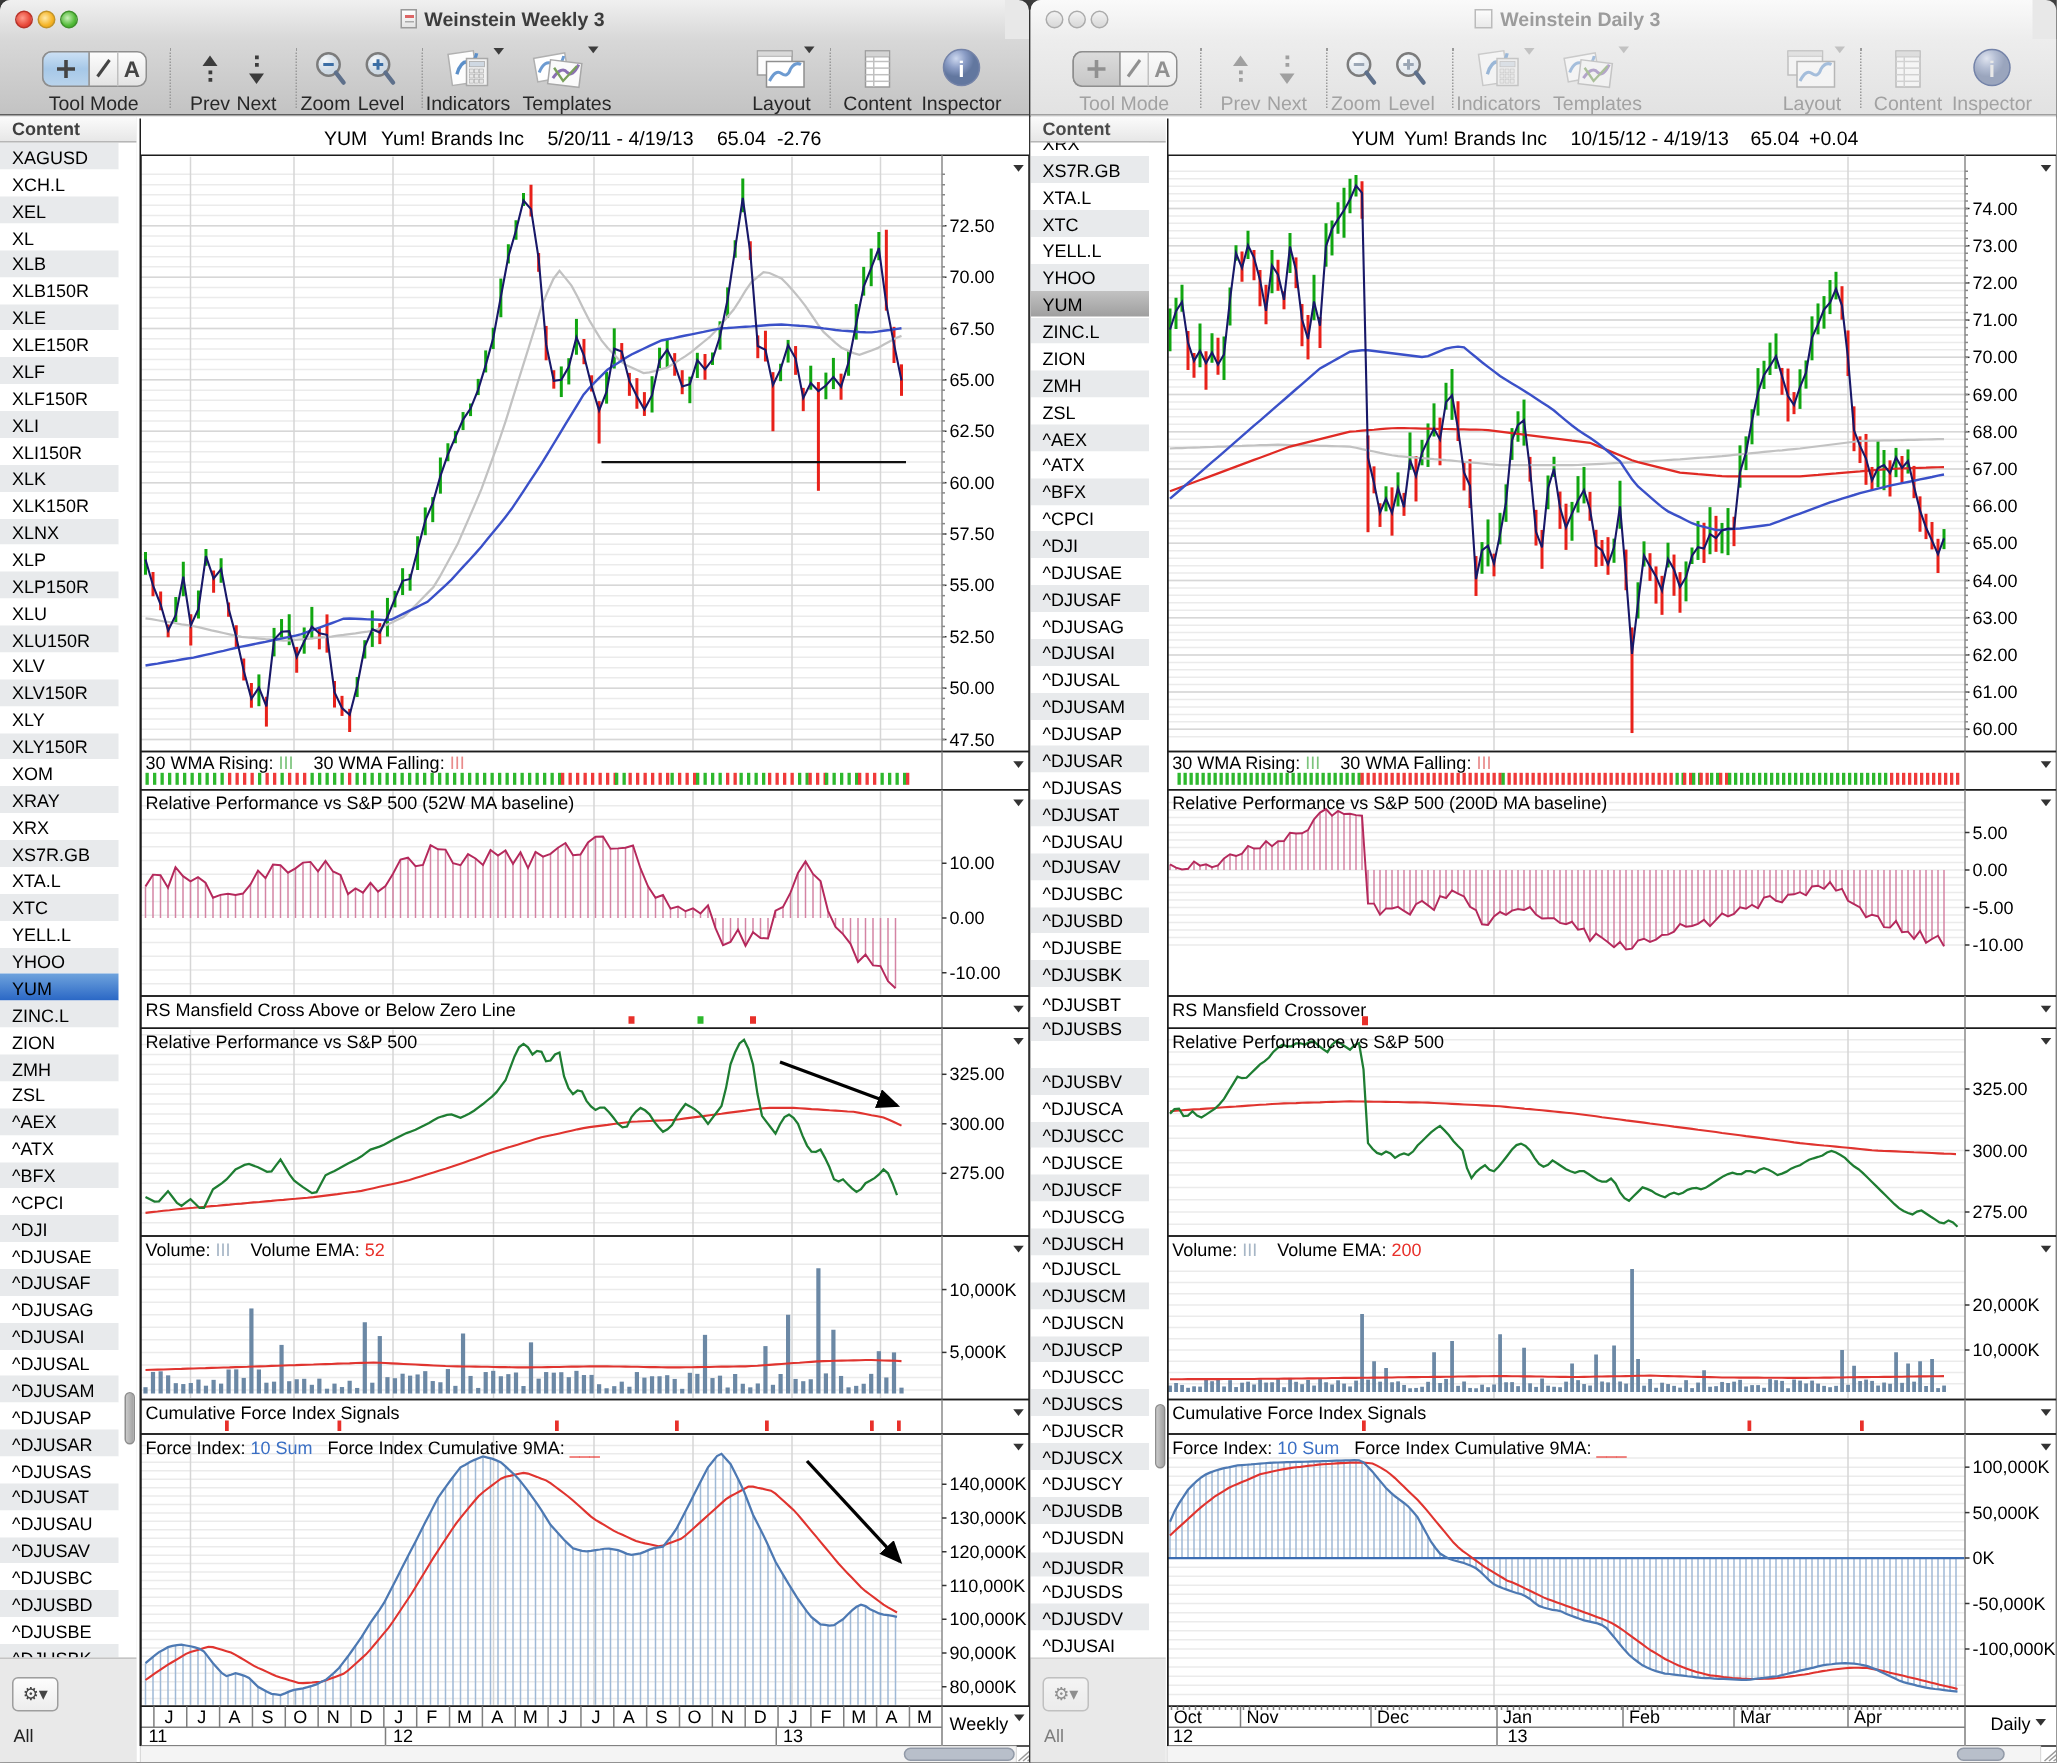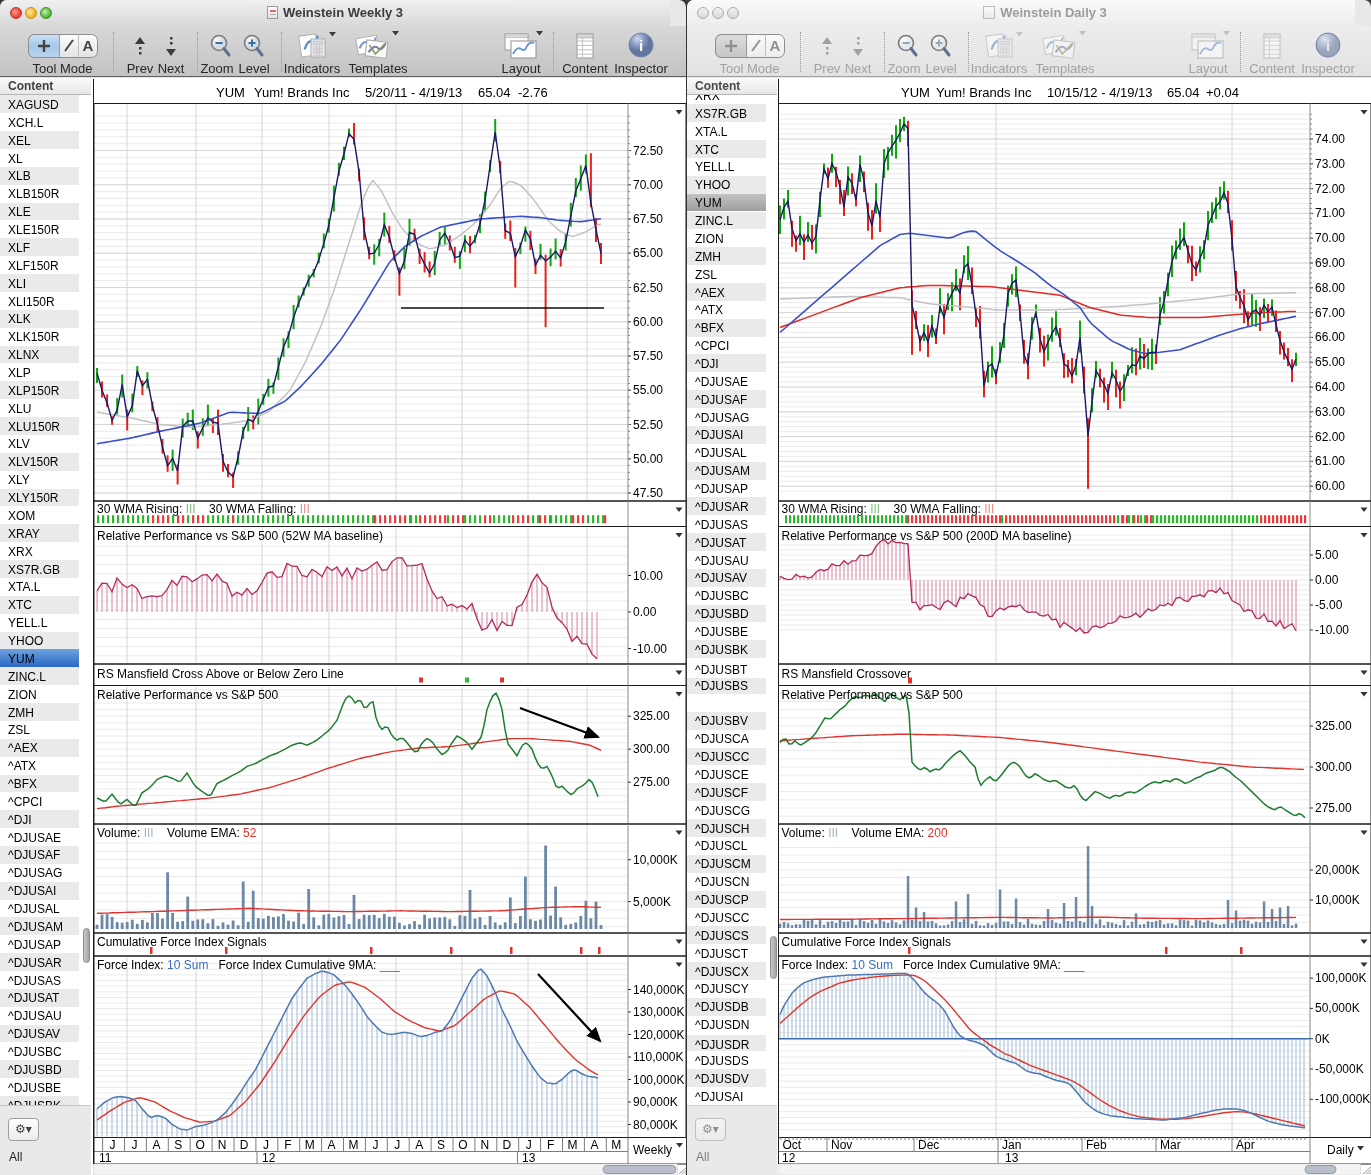--- a/index.html
+++ b/index.html
@@ -1349,21 +1349,21 @@
           <div class="srow rw" style="top:670.5px">^DJUSCE</div>
           <div class="srow rg" style="top:688.3px">^DJUSCF</div>
           <div class="srow rw" style="top:706.2px">^DJUSCG</div>
           <div class="srow rg" style="top:724.1px">^DJUSCH</div>
           <div class="srow rw" style="top:741.9px">^DJUSCL</div>
           <div class="srow rg" style="top:759.8px">^DJUSCM</div>
           <div class="srow rw" style="top:777.7px">^DJUSCN</div>
           <div class="srow rg" style="top:795.6px">^DJUSCP</div>
           <div class="srow rw" style="top:813.4px">^DJUSCC</div>
           <div class="srow rg" style="top:831.3px">^DJUSCS</div>
-          <div class="srow rw" style="top:849.2px">^DJUSCT</div>
+          <div class="srow rw" style="top:849.2px">^DJUSCR</div>
           <div class="srow rg" style="top:867.0px">^DJUSCX</div>
           <div class="srow rw" style="top:884.9px">^DJUSCY</div>
           <div class="srow rg" style="top:902.8px">^DJUSDB</div>
           <div class="srow rw" style="top:920.6px">^DJUSDN</div>
           <div class="srow rg" style="top:940px">^DJUSDR</div>
           <div class="srow rw" style="top:956.4px">^DJUSDS</div>
           <div class="srow rg" style="top:974.2px">^DJUSDV</div>
           <div class="srow rw" style="top:992.1px">^DJUSAI</div>
         </div>
       <div class="vthumb" style="left:83px;top:858px;height:43px;"></div>

